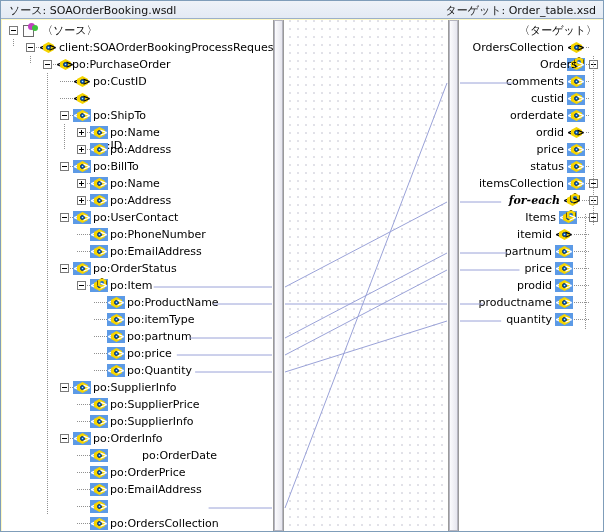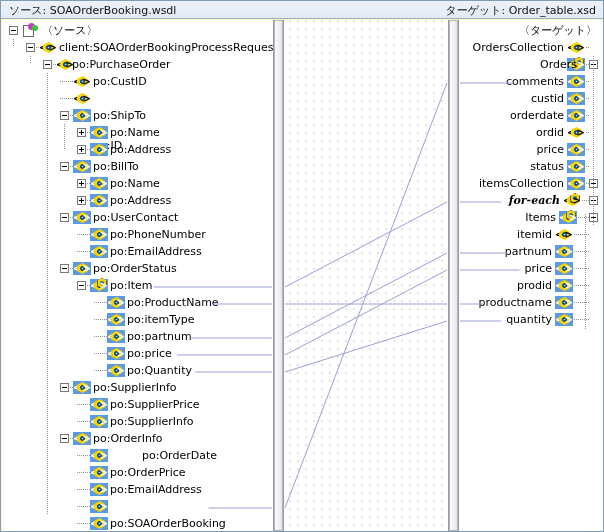--- a/index.html
+++ b/index.html
@@ -555,21 +555,21 @@
           <span class="selbg"></span>
           <span class="lt">&lt;</span>
           <span class="hexwrap">
             <span class="hex"></span>
             <span class="pupil">
               <i></i>
             </span>
           </span>
           <span class="gt">&gt;</span>
         </span>
-        <span class="lbl" style="position: absolute; left: 108px; top: 0px;">po:SOAOrderBooking</span>
+        <span class="lbl" style="position: absolute; left: 108px; top: 0px;">po:OrdersCollection</span>
       </div>
       <span class="vline" style="left: 11px; top: 19px; height: 8px;"></span>
       <span class="vline" style="left: 28px; top: 36px; height: 8px;"></span>
       <span class="vline" style="left: 45px; top: 53px; height: 441px;"></span>
       <span class="vline" style="left: 62px; top: 104px; height: 25px;"></span>
     </div>
   <div class="pane" id="midPane"></div>
   <div class="pane" id="tgtPane">
       <div class="row" style="top: 2px; left: 0px; width: 144px;">
         <span class="lbl" style="position: absolute; top: 0px; text-align: right; right: 6px;">〈ターゲット〉</span>

